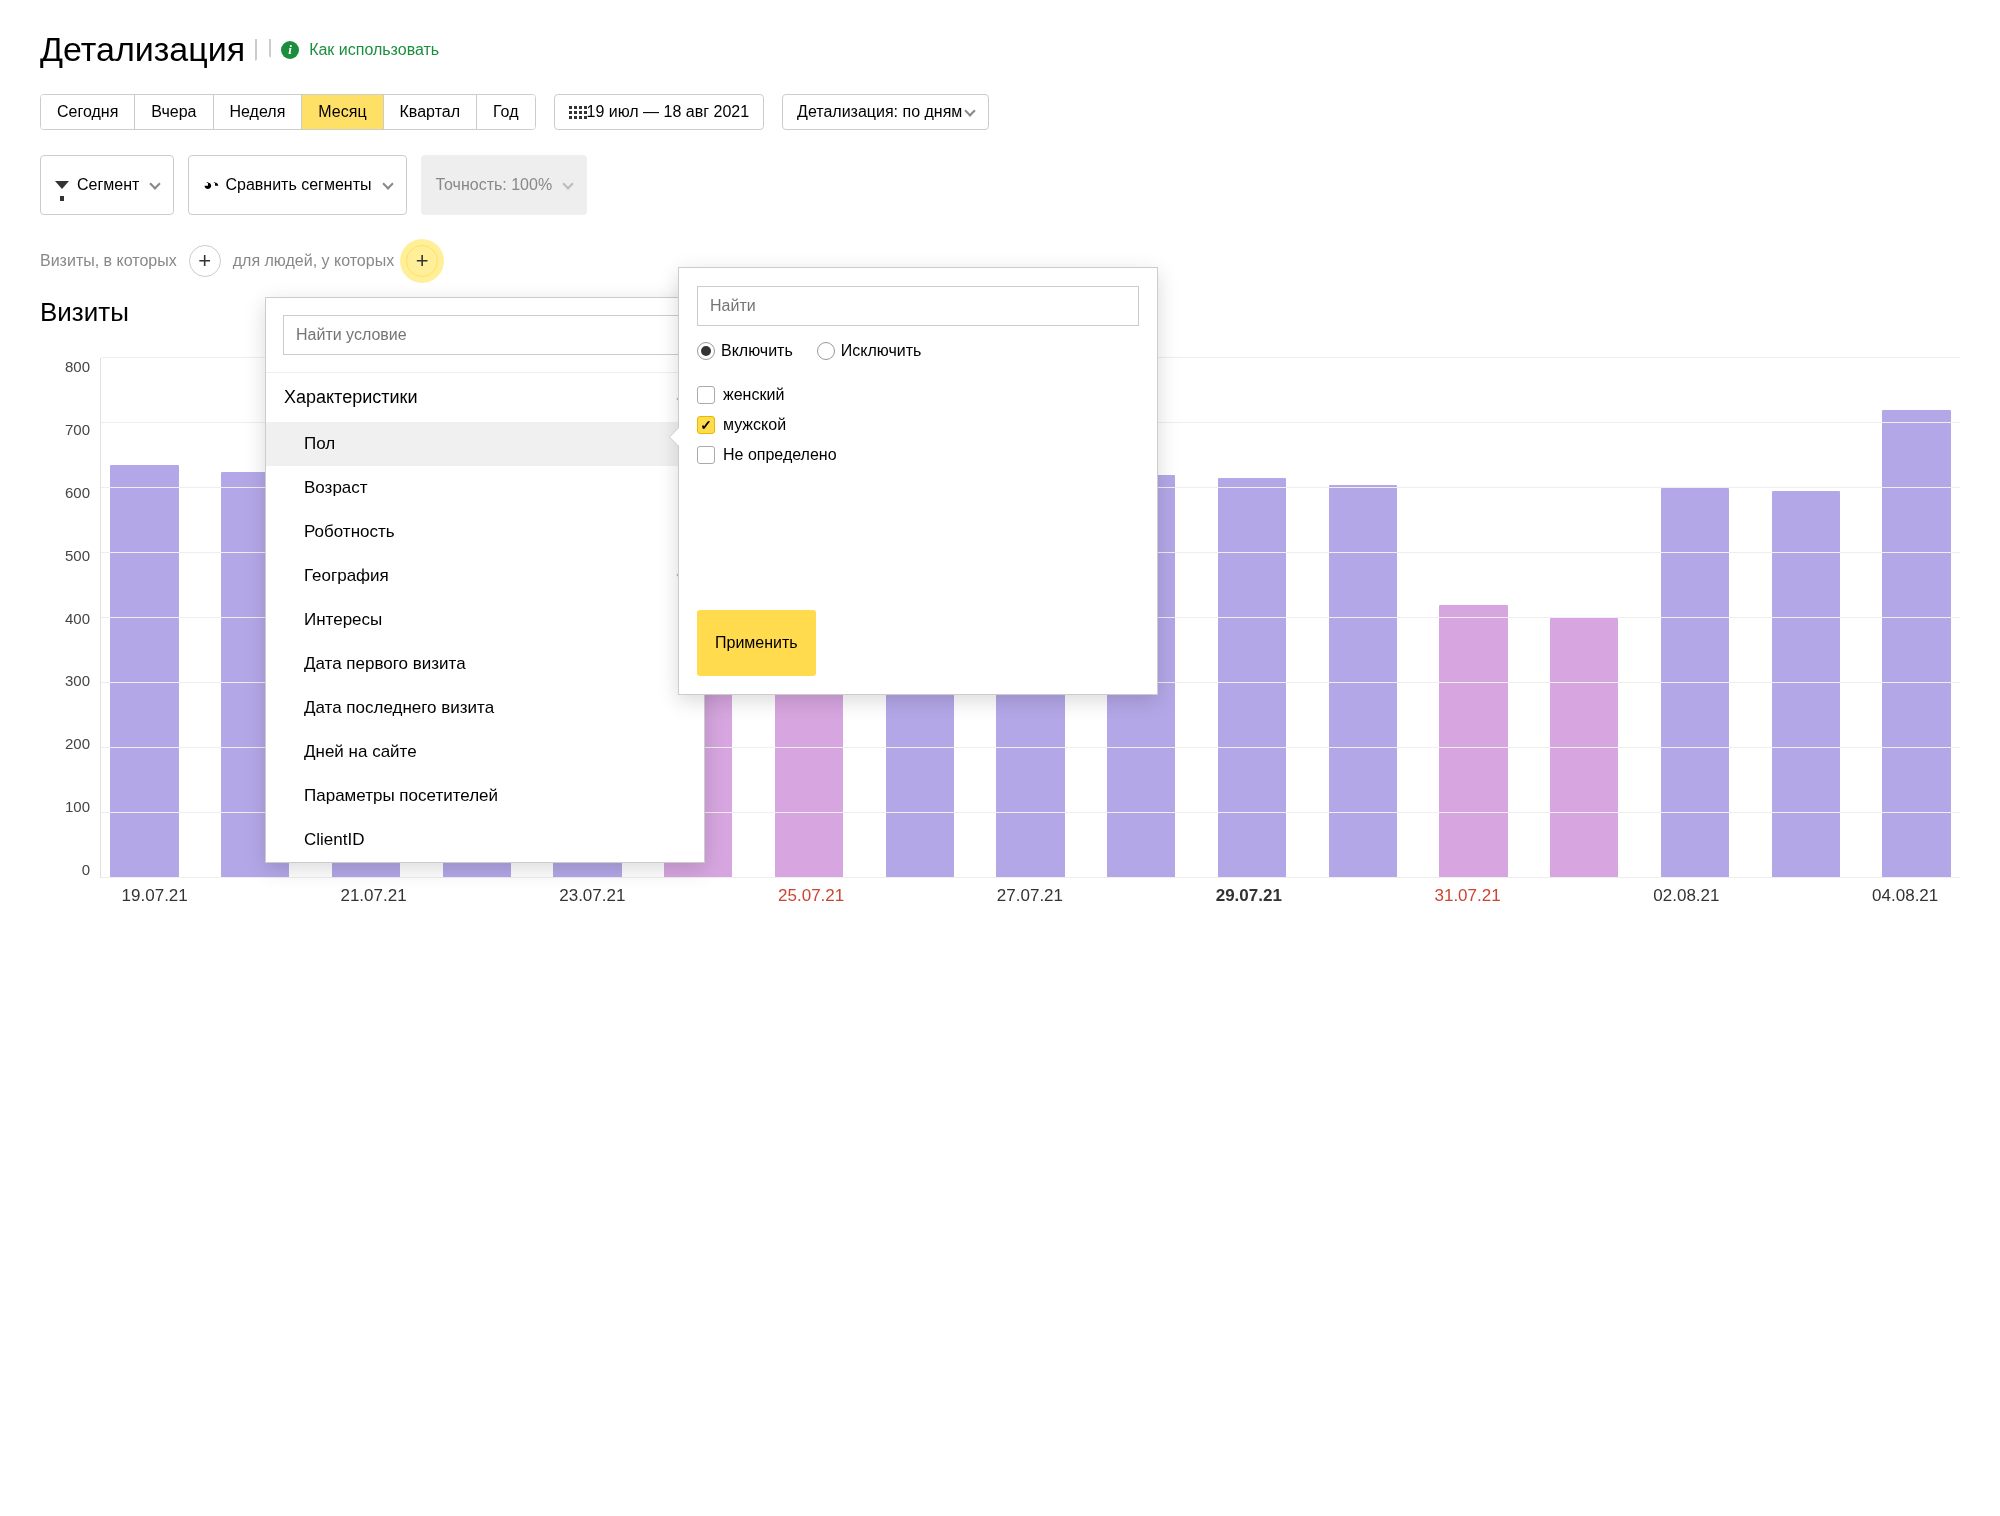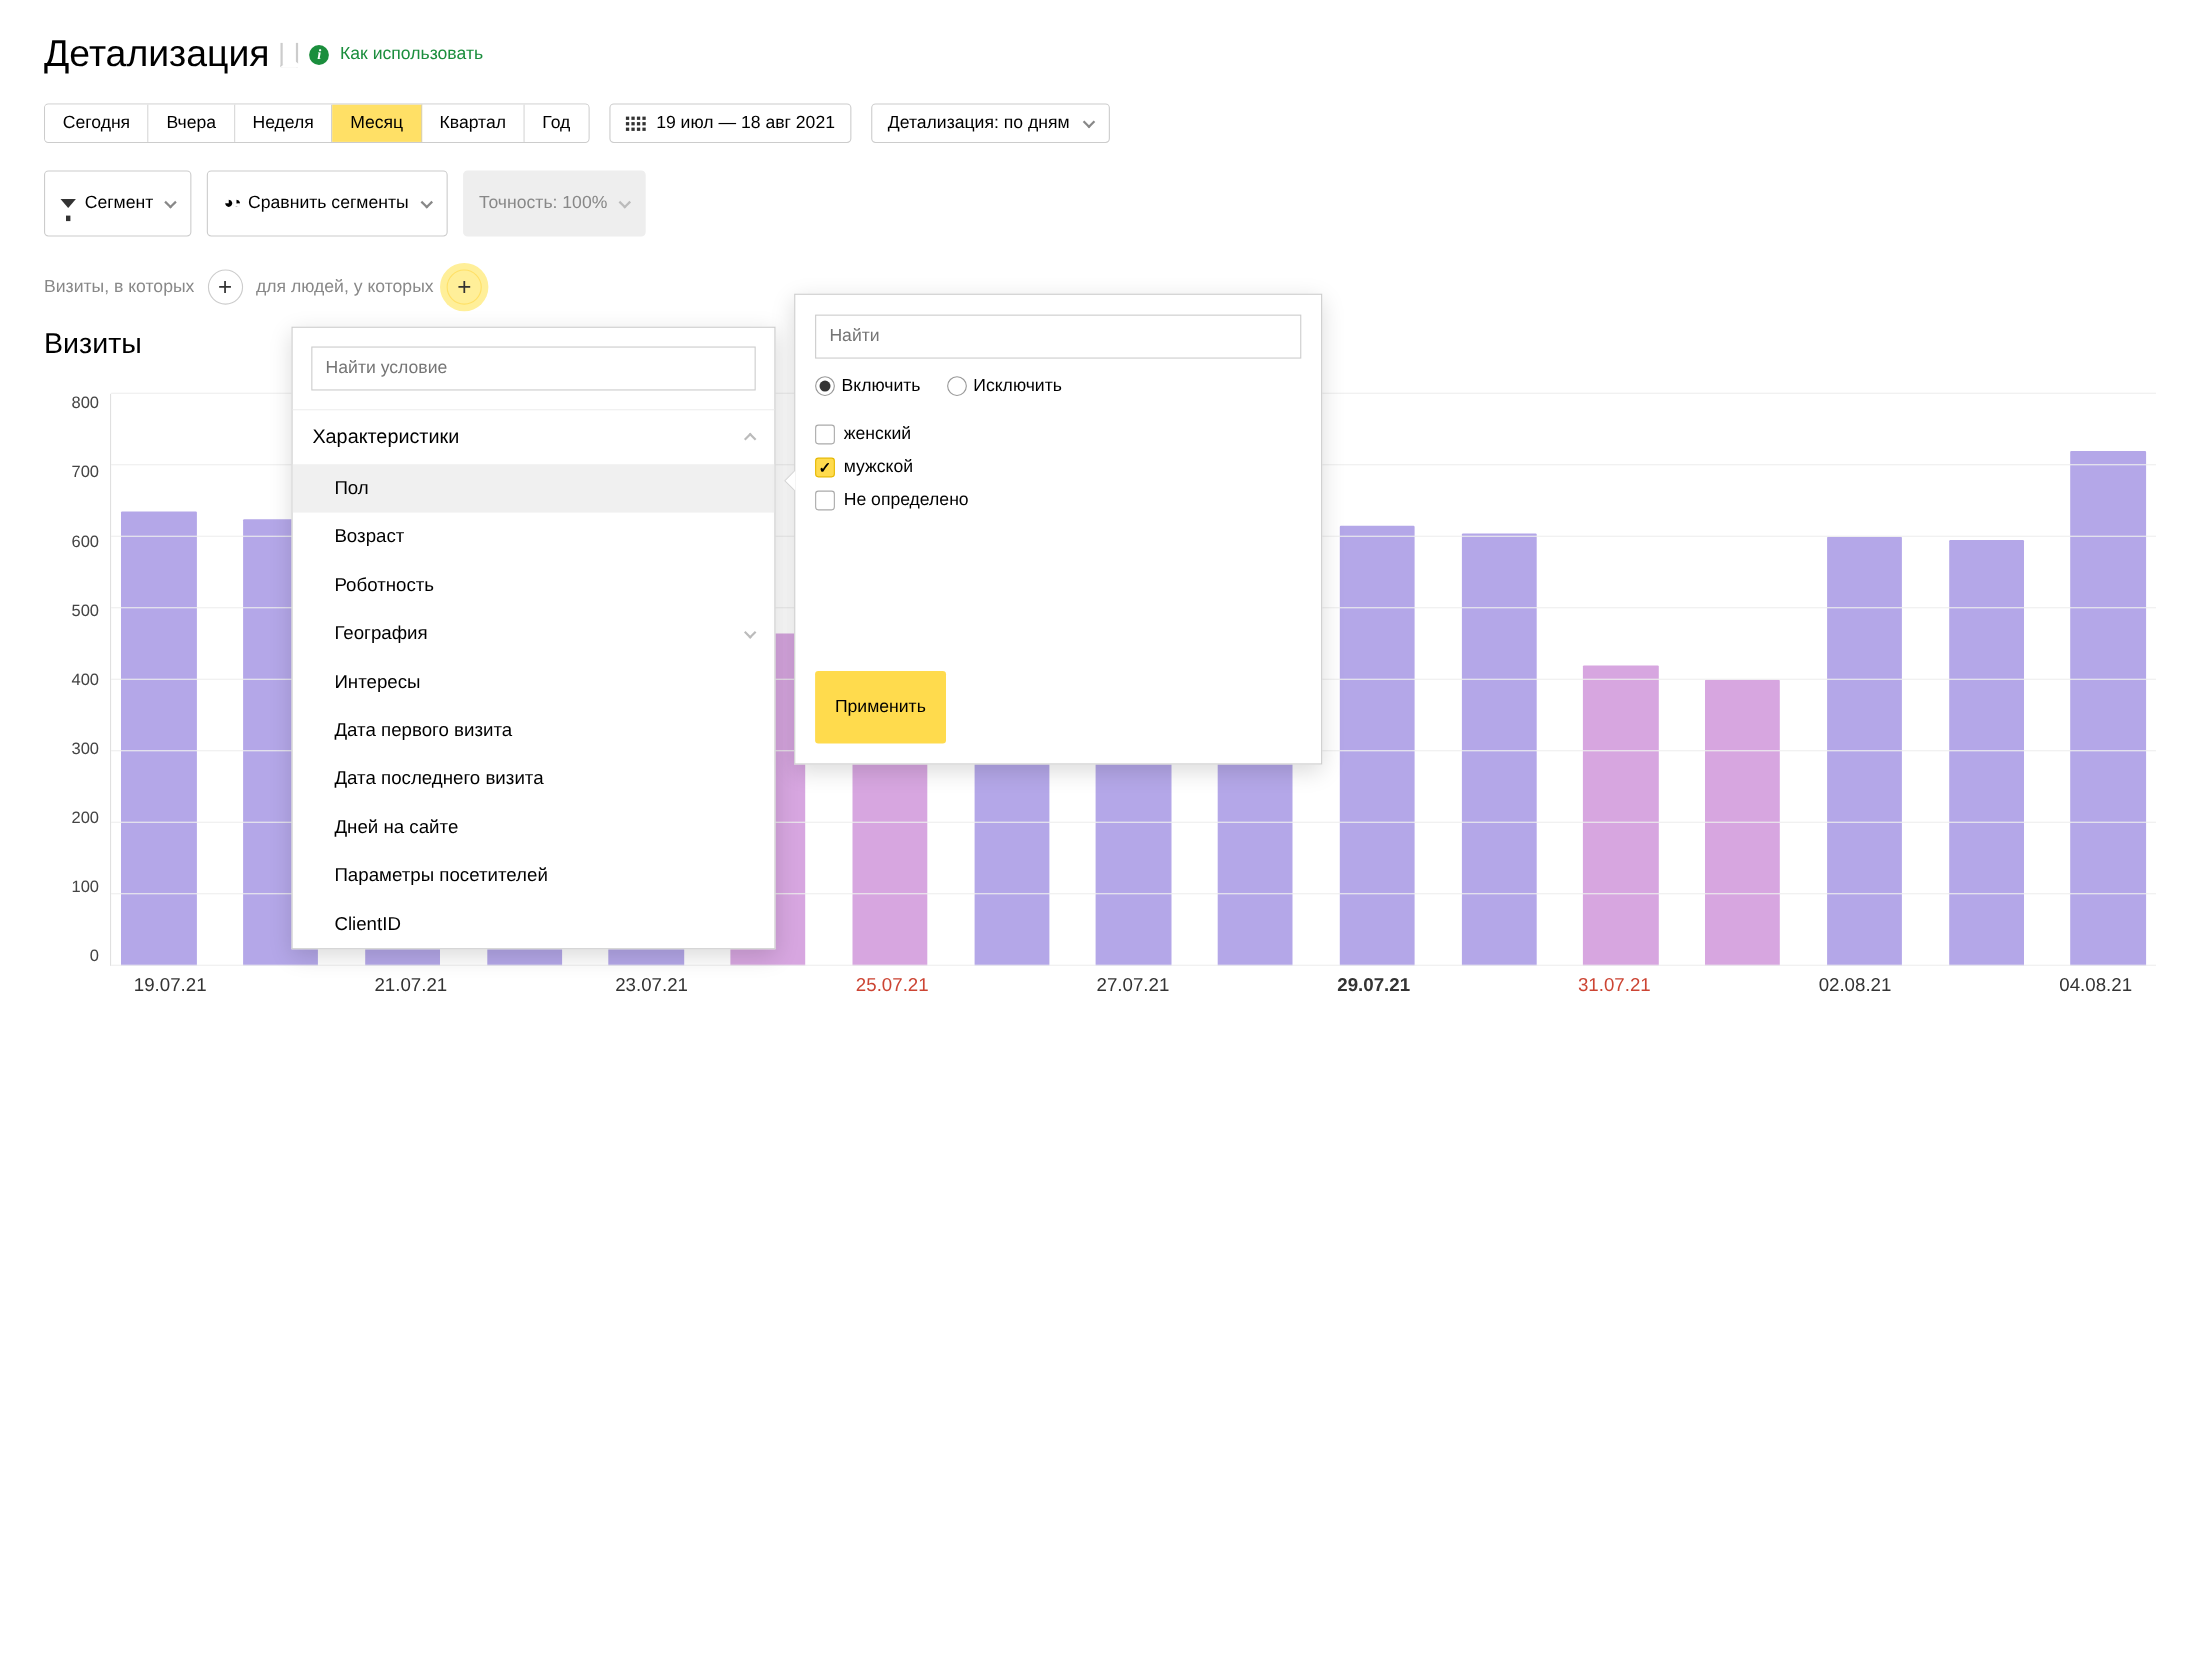--- a/index.html
+++ b/index.html
@@ -16,21 +16,21 @@
   .bookmark-icon { width: 16px; height: 22px; border: 2px solid #ccc; border-top: none; position: relative; }
   .bookmark-icon::after { content: ""; position: absolute; bottom: -2px; left: -2px; width: 0; height: 0; border-left: 10px solid transparent; border-right: 10px solid transparent; border-bottom: 8px solid #fff; }
   .info-icon { width: 18px; height: 18px; border-radius: 50%; background: #1b8e3d; color: #fff; font-weight: bold; font-size: 13px; display: inline-flex; align-items: center; justify-content: center; font-style: italic; font-family: Georgia, serif; }
   .help-link { color: #1b8e3d; font-size: 16px; cursor: pointer; }
 
   .toolbar-row { display: flex; gap: 18px; align-items: center; margin-bottom: 25px; flex-wrap: wrap; }
   .seg-group { display: flex; border: 1px solid #ccc; border-radius: 4px; overflow: hidden; }
   .seg-btn { padding: 8px 16px; border-right: 1px solid #ccc; cursor: pointer; background: #fff; font-size: 16px; }
   .seg-btn:last-child { border-right: none; }
   .seg-btn.active { background: #ffe066; }
-  .range-btn { display: flex; align-items: center; gap: 10px; padding: 8px 14px; border: 1px solid #ccc; border-radius: 4px; cursor: pointer; background: #fff; font-size: 16px; }
+  .range-btn { display: flex; align-items: center; gap: 0; padding: 8px 14px; border: 1px solid #ccc; border-radius: 4px; cursor: pointer; background: #fff; font-size: 16px; }
   .cal-icon { display: grid; grid-template-columns: repeat(4, 3px); grid-template-rows: repeat(3, 3px); gap: 2px; }
   .cal-icon span { background: #333; width: 3px; height: 3px; }
   .chev { display: inline-block; width: 8px; height: 8px; border-right: 2px solid #888; border-bottom: 2px solid #888; transform: rotate(45deg); margin-bottom: 3px; margin-left: 4px; }
   .chev.light { border-color: #bbb; }
 
   .ctrl-row { display: flex; gap: 14px; margin-bottom: 30px; }
   .ctrl-btn { display: flex; align-items: center; gap: 8px; padding: 20px 14px; border: 1px solid #ccc; border-radius: 4px; background: #fff; cursor: pointer; font-size: 16px; }
   .ctrl-btn.muted { background: #eee; color: #888; border-color: #eee; }
   .funnel-icon { width: 0; height: 0; border-left: 7px solid transparent; border-right: 7px solid transparent; border-top: 8px solid #333; position: relative; }
   .funnel-icon::after { content:""; position:absolute; top:7px; left:-2px; width:4px; height:5px; background:#333; }
@@ -52,21 +52,21 @@
   .x-axis { display: flex; padding-left: 60px; margin-top: 8px; font-size: 17px; color: #333; }
   .x-label { flex: 2; text-align: center; }
   .x-label.red { color: #c43; }
 
   
   .dd-panel {
     position: absolute; background: #fff; border: 1px solid #ccc;
     box-shadow: 0 6px 20px rgba(0,0,0,0.15); z-index: 10;
   }
   .dd-conditions { top: 0px; left: 225px; width: 440px; }
-  .dd-values { top: -30px; left: 682px; width: 480px; padding: 18px; }
+  .dd-values { top: -30px; left: 638px; width: 480px; padding: 18px; }
   .dd-arrow-left {
     position: absolute; left: -9px; top: 160px; width: 0; height: 0;
     border-top: 9px solid transparent; border-bottom: 9px solid transparent;
     border-right: 9px solid #fff; filter: drop-shadow(-1px 0 0 #ccc);
   }
   .dd-search { width: calc(100% - 34px); margin: 17px; padding: 10px 12px; border: 1px solid #ccc; font-size: 16px; }
   .dd-search2 { width: 100%; padding: 10px 12px; border: 1px solid #ccc; font-size: 16px; margin-bottom: 16px; }
   .dd-scroll { max-height: 540px; overflow-y: auto; border-top: 1px solid #eee; position: relative; }
   .dd-scroll::-webkit-scrollbar { width: 10px; }
   .dd-scroll::-webkit-scrollbar-track { background: #f4f4f4; }

